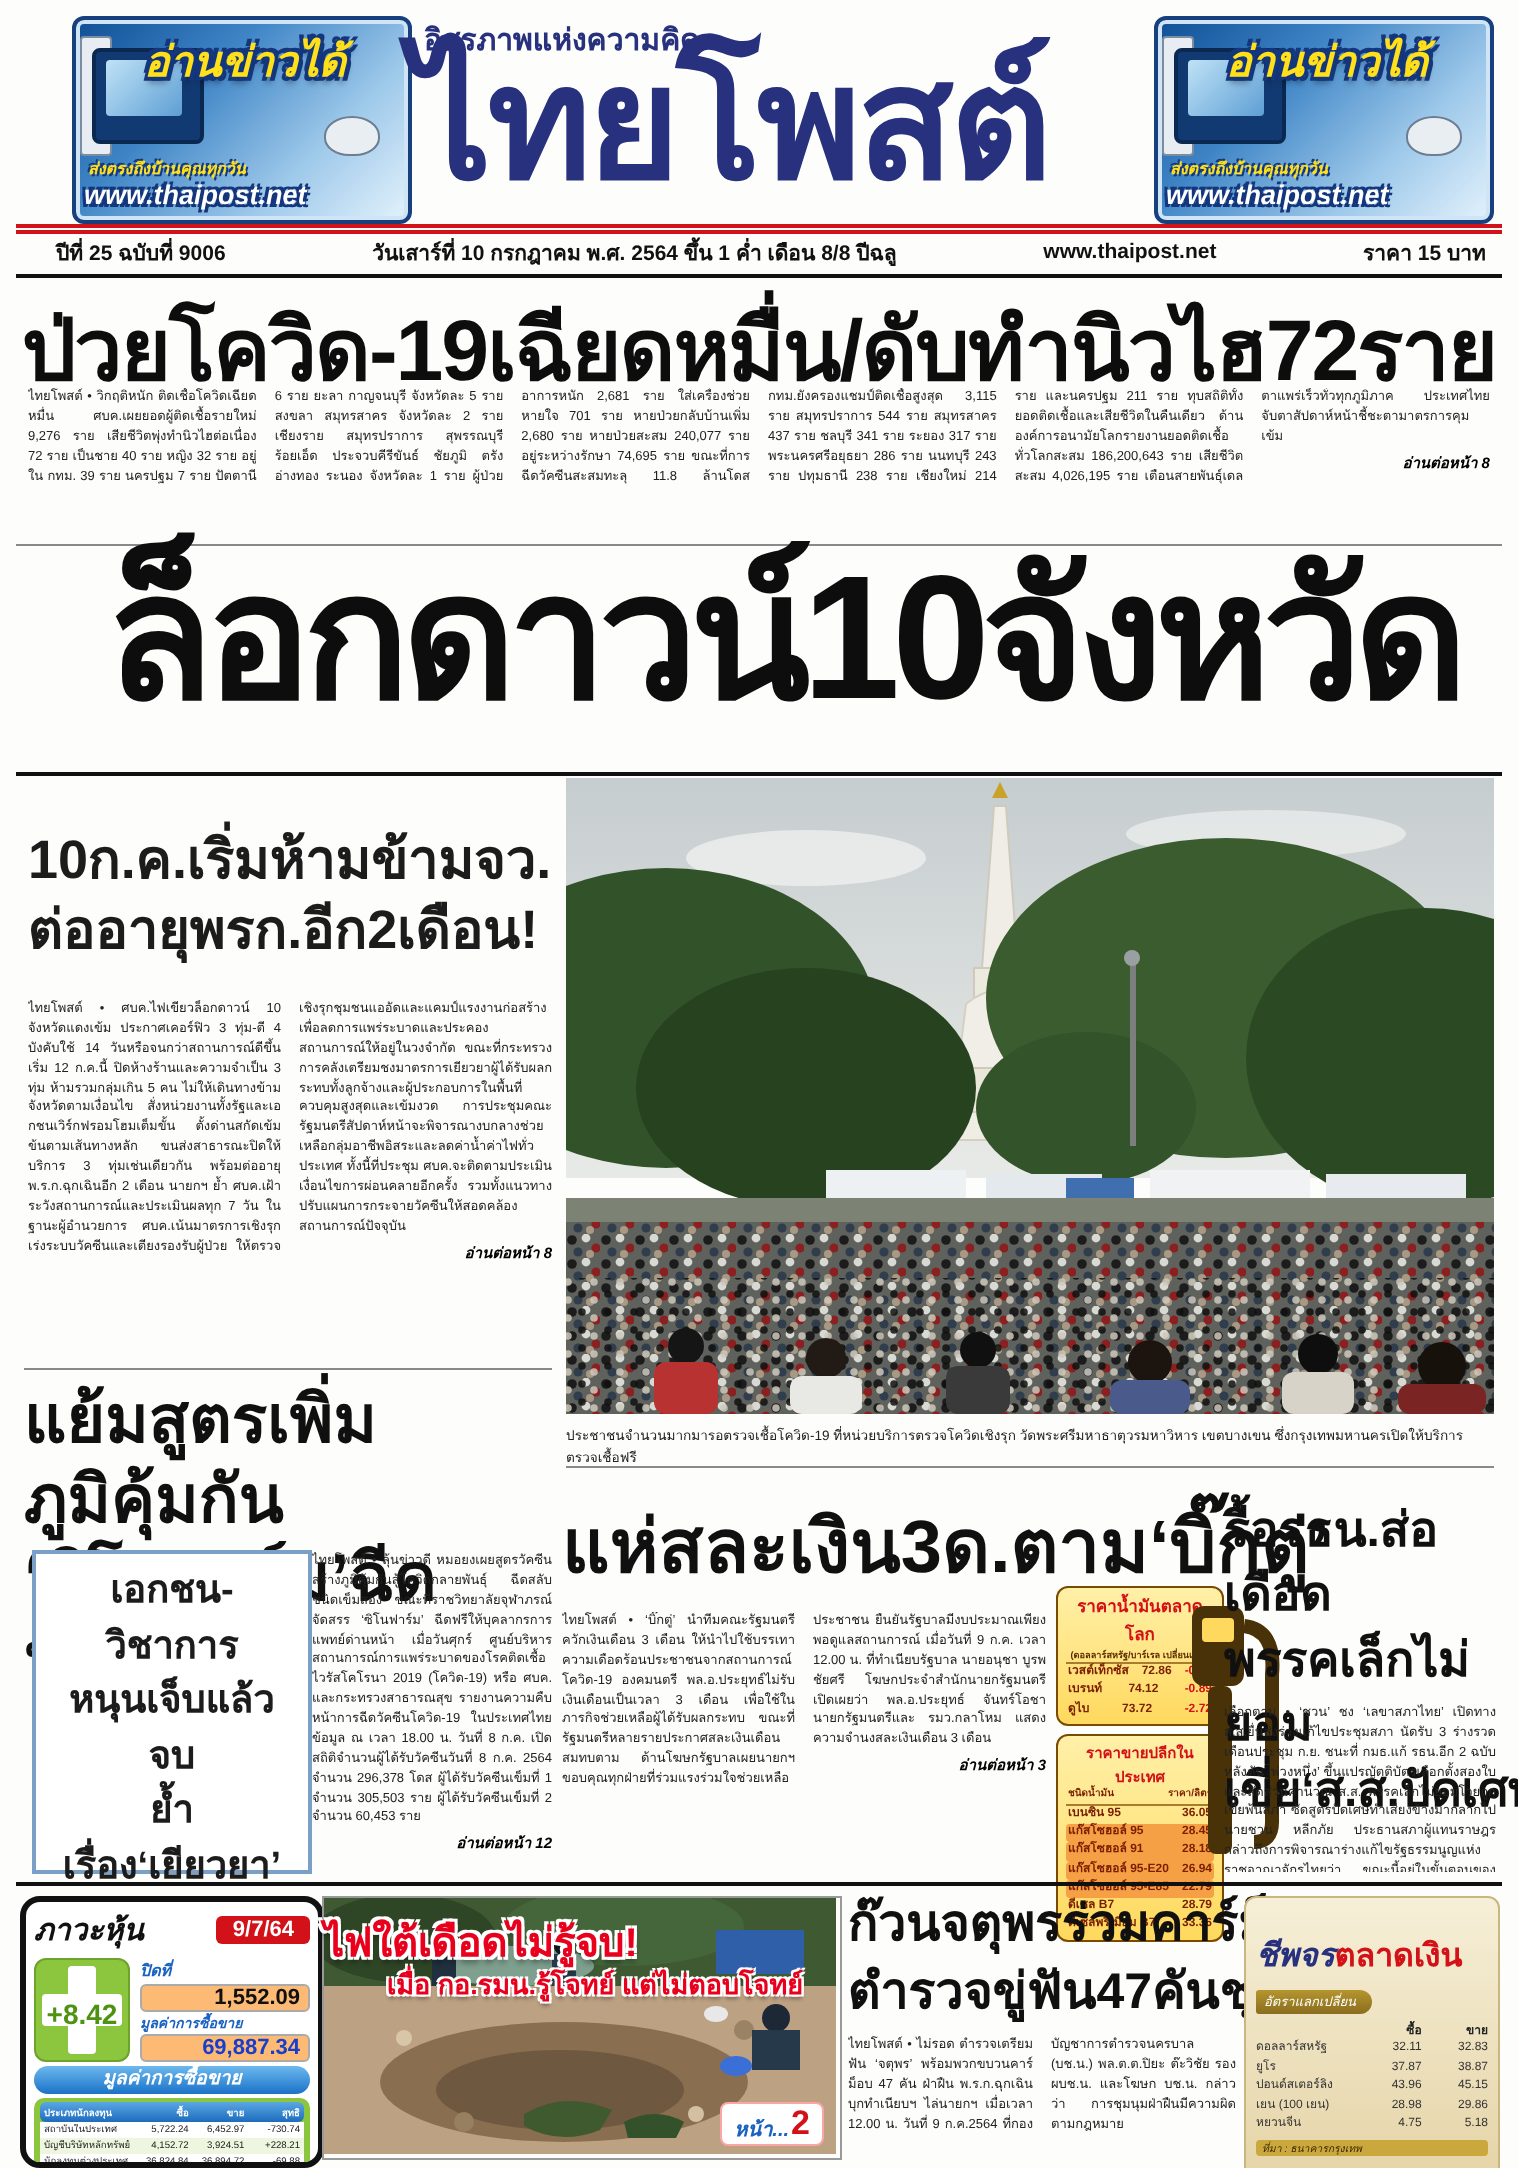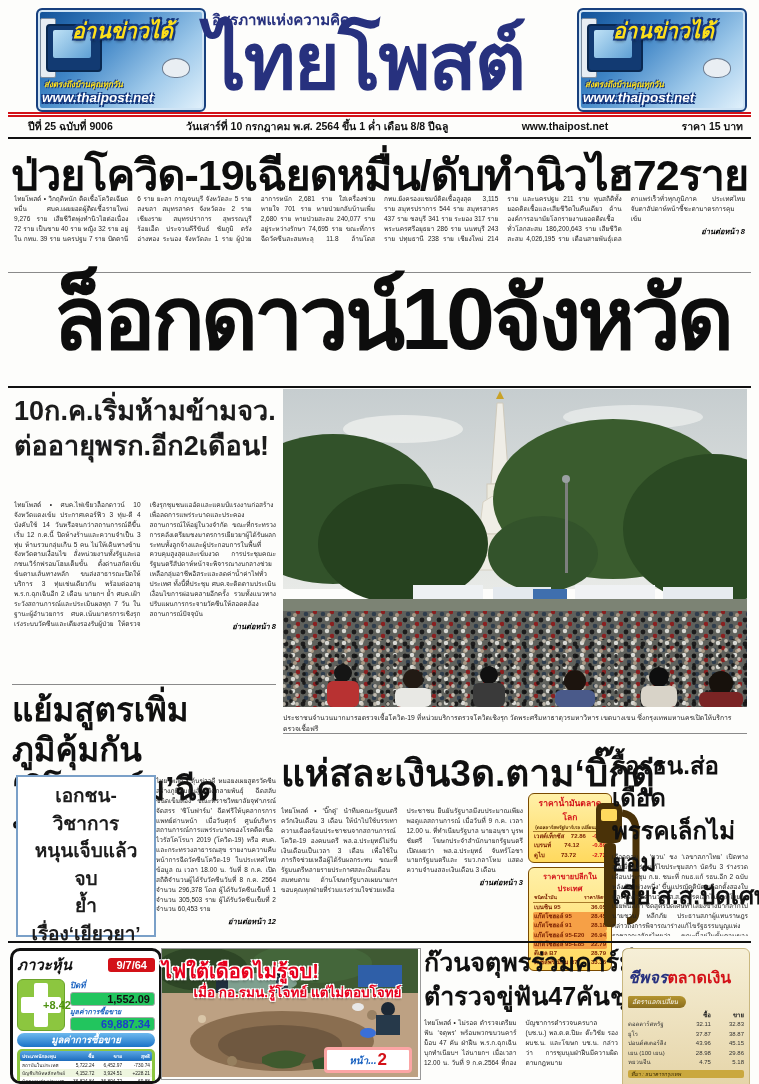--- a/index.html
+++ b/index.html
@@ -22,21 +22,21 @@
       text-shadow:-1.5px -1.5px 0 #14367c,1.5px -1.5px 0 #14367c,-1.5px 1.5px 0 #14367c,1.5px 1.5px 0 #14367c;}
   .tagline{font-size:15px;font-weight:bold;color:#27317e;}
   .masthead{font-size:79px;line-height:1.0;font-weight:900;color:#27317e;letter-spacing:-2px;}
   .rule-red{height:0;border-top:2px solid #d31118;box-shadow:0 3px 0 #d31118;}
   .dateline{display:flex;justify-content:space-between;align-items:center;font-size:10.5px;font-weight:bold;color:#111;}
   .rule-black{height:0;border-top:2px solid #111;}
   .rule-thin{height:0;border-top:1px solid #8a8a8a;}
   
   .h1{font-size:43px;font-weight:900;color:#0d0d0d;text-align:center;letter-spacing:-1px;white-space:nowrap;}
   .giant{font-size:88px;font-weight:900;color:#0d0d0d;text-align:center;letter-spacing:-4px;white-space:nowrap;line-height:1.2;}
-  .subhead{font-size:27px;font-weight:600;color:#1c1c1c;line-height:1.3;}
+  .subhead{font-size:27px;font-weight:600;color:#1c1c1c;line-height:1.3;margin-top:19px;}
   .h2{font-weight:800;color:#101010;line-height:1.2;}
   
   .body-txt{font-size:6.5px;line-height:1.52;color:#222;text-align:justify;overflow:hidden;}
   .cols6{column-count:6;column-gap:9px;}
   .cols2{column-count:2;column-gap:9px;}
   .more{display:block;text-align:right;font-weight:bold;font-style:italic;font-size:7.5px;color:#000;margin-top:2px;}
   .caption{font-size:6.8px;color:#222;}
   
   .blue-box{border:2px solid #7aa0c8;background:#fff;padding:5px 6px;}
   .blue-box .bt{font-size:19px;font-weight:600;color:#1c1c1c;text-align:center;line-height:1.45;}
@@ -46,23 +46,23 @@
   .yrow{display:flex;justify-content:space-between;font-size:6px;font-weight:bold;color:#7a1f00;line-height:1.55;padding:0 1px;}
   .yrow.hl{background:#f6a046;border-radius:2px;}
   
   .stock{border:3px solid #111;border-radius:10px;background:#fff;overflow:hidden;}
   .stock-head{display:flex;justify-content:space-between;align-items:center;padding:2px 4px;}
   .stock-title{font-size:15px;font-weight:900;font-style:italic;color:#111;}
   .stock-date{background:#d31118;color:#fff;font-weight:bold;font-size:11px;padding:1px 8px;border-radius:3px;}
   .cross{position:relative;width:46px;height:50px;background:#8cc63f;border-radius:6px;border:1px solid #6ba32b;}
   .cross .v{position:absolute;left:16px;top:3px;width:14px;height:44px;background:#fff;border-radius:2px;}
   .cross .h{position:absolute;left:3px;top:17px;width:40px;height:16px;background:#fff;border-radius:2px;}
-  .cross .val{position:absolute;left:0;top:19px;width:100%;text-align:center;font-size:11px;font-weight:900;color:#4e9212;padding-left:16px;}
+  .cross .val{position:absolute;left:0;top:19px;width:100%;text-align:center;font-size:14px;font-weight:900;color:#4e9212;}
   .lab-blue{font-size:8px;font-style:italic;font-weight:bold;color:#1a62c0;}
-  .valbox{border:1px solid #aaa;background:#22c55e;border-radius:3px;font-size:11px;font-weight:900;text-align:right;padding:0 4px;}
+  .valbox{border:1px solid #aaa;background:#fdba74;border-radius:3px;font-size:11px;font-weight:900;text-align:right;padding:0 4px;}
   .banner-blue{background:linear-gradient(#6db9ee,#1a72c8);color:#fff;font-style:italic;font-weight:bold;font-size:9.5px;
       text-align:center;border-radius:7px;line-height:14px;}
   .gtable{background:#8cc63f;border-radius:5px;padding:2px 3px 3px;}
   .gtable .ghead{display:flex;background:linear-gradient(#5aa7e4,#1d6cbd);color:#fff;font-size:4.8px;font-weight:bold;border-radius:3px;padding:1px 2px;}
   .grow{display:flex;background:#fff;font-size:4.8px;color:#222;padding:0.5px 2px;line-height:1.5;}
   .grow:nth-child(odd){background:#eef6df;}
   .gc1{flex:1.6;text-align:left;overflow:hidden;white-space:nowrap;}
   .gc{flex:1;text-align:right;}
   
   .money{background:linear-gradient(#f6efd7,#e3d1a2);border:1px solid #c9b77f;border-radius:6px;padding:16px 5px;}
@@ -74,22 +74,22 @@
   .mhead{display:flex;font-size:6px;font-weight:bold;color:#222;margin-top:2px;}
   .mrow{display:flex;font-size:6px;color:#333;line-height:1.6;}
   .mc1{flex:1.5;text-align:left;}
   .mc{flex:1;text-align:right;}
   .msource{background:#caa83e;color:#3a2a00;font-size:5.2px;font-style:italic;border-radius:2px;padding:0 3px;margin:2px 0;}
   
   .teaser-l1{font-size:20px;font-weight:900;color:#e8001d;text-align:left;
       text-shadow:-1.5px -1.5px 0 #fff,1.5px -1.5px 0 #fff,-1.5px 1.5px 0 #fff,1.5px 1.5px 0 #fff,0 3px 3px rgba(0,0,0,.45);}
   .teaser-l2{font-size:13.5px;font-weight:900;color:#e8001d;text-align:center;
       text-shadow:-1.2px -1.2px 0 #fff,1.2px -1.2px 0 #fff,-1.2px 1.2px 0 #fff,1.2px 1.2px 0 #fff,0 2px 2px rgba(0,0,0,.45);}
-  .page-badge{position:absolute;right:8px;bottom:6px;background:#fff;border:3px solid #fca5a5;border-radius:4px;
-      padding:0 22px;display:flex;align-items:center;gap:1px;}
+  .page-badge{position:absolute;right:8px;bottom:6px;background:#fff;border:1px solid #fca5a5;border-radius:4px;
+      padding:0 6px;display:flex;align-items:flex-end;gap:1px;}
   .page-badge .pl{font-size:10px;font-weight:bold;font-style:italic;color:#1a62c0;}
   .page-badge .pn{font-size:17px;font-weight:900;color:#d31118;}
 </style>
 </head>
 <body>
 
 <div id="page">
 
   <div class="abs ad" style="left:36px;top:8px;">
     <div class="tower"></div>

